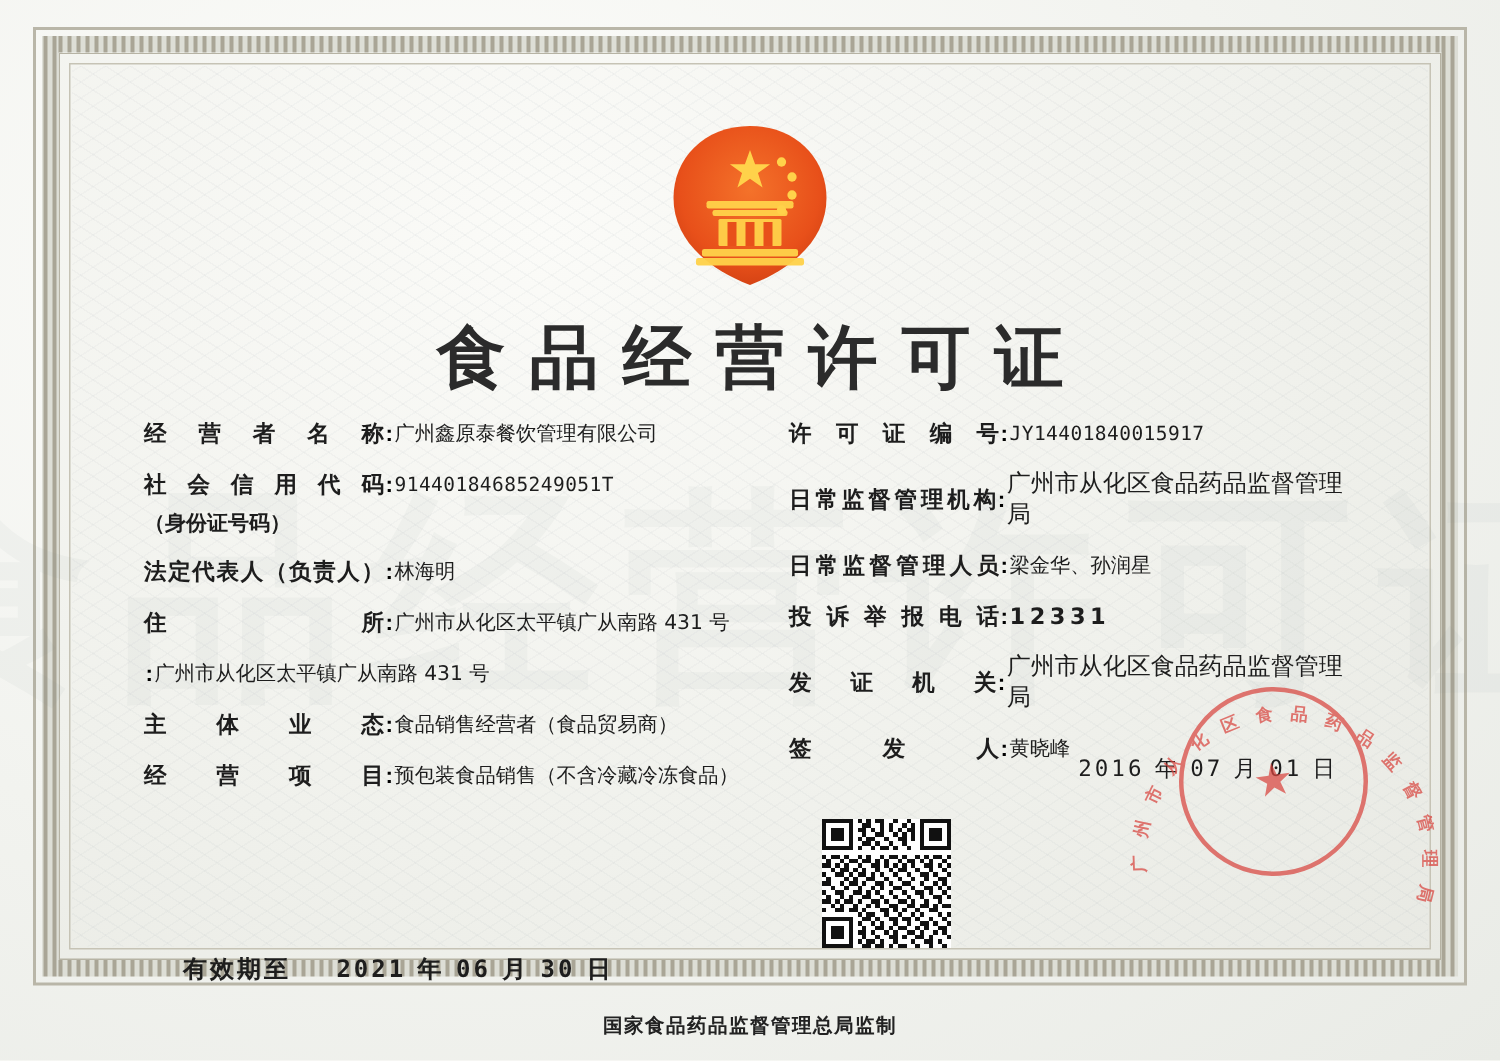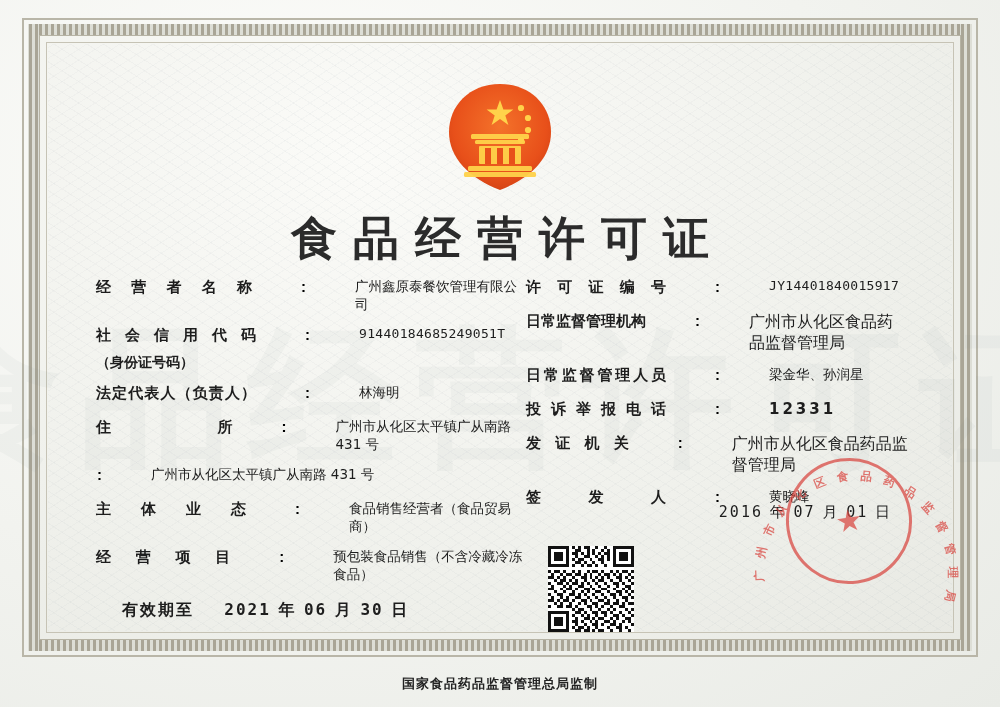--- a/index.html
+++ b/index.html
@@ -100,24 +100,23 @@
     left: 96px;
     width: 812px;
     display: flex;
     gap: 0;
   }
   .col-left { width: 430px; }
   .col-right { width: 382px; }
 
   .row {
     display: flex;
-    align-items: flex-start;
+    align-items: center;
     margin-bottom: 12px;
     min-height: 22px;
-    gap: 48px;
   }
   .lbl {
     font-size: 15px;
     font-weight: bold;
     color: #1d1d1d;
     white-space: nowrap;
     font-family: "DejaVu Sans", "Liberation Sans", sans-serif;
   }
   .col-left .lbl { width: 160px; text-align: justify; text-align-last: justify; }
   .col-right .lbl { width: 140px; text-align: justify; text-align-last: justify; }
@@ -192,21 +191,21 @@
     left: 548px;
     top: 546px;
     width: 86px;
     height: 86px;
   }
 
   
   .validity {
     position: absolute;
     left: 122px;
-    top: 600px;
+    top: 636px;
     font-size: 16px;
     font-weight: bold;
     color: #1d1d1d;
     letter-spacing: 2px;
     font-family: "DejaVu Sans", "Liberation Sans", sans-serif;
   }
   .validity .num { font-family: "DejaVu Sans Mono", "Liberation Mono", monospace; }
 
   
   .footer {

